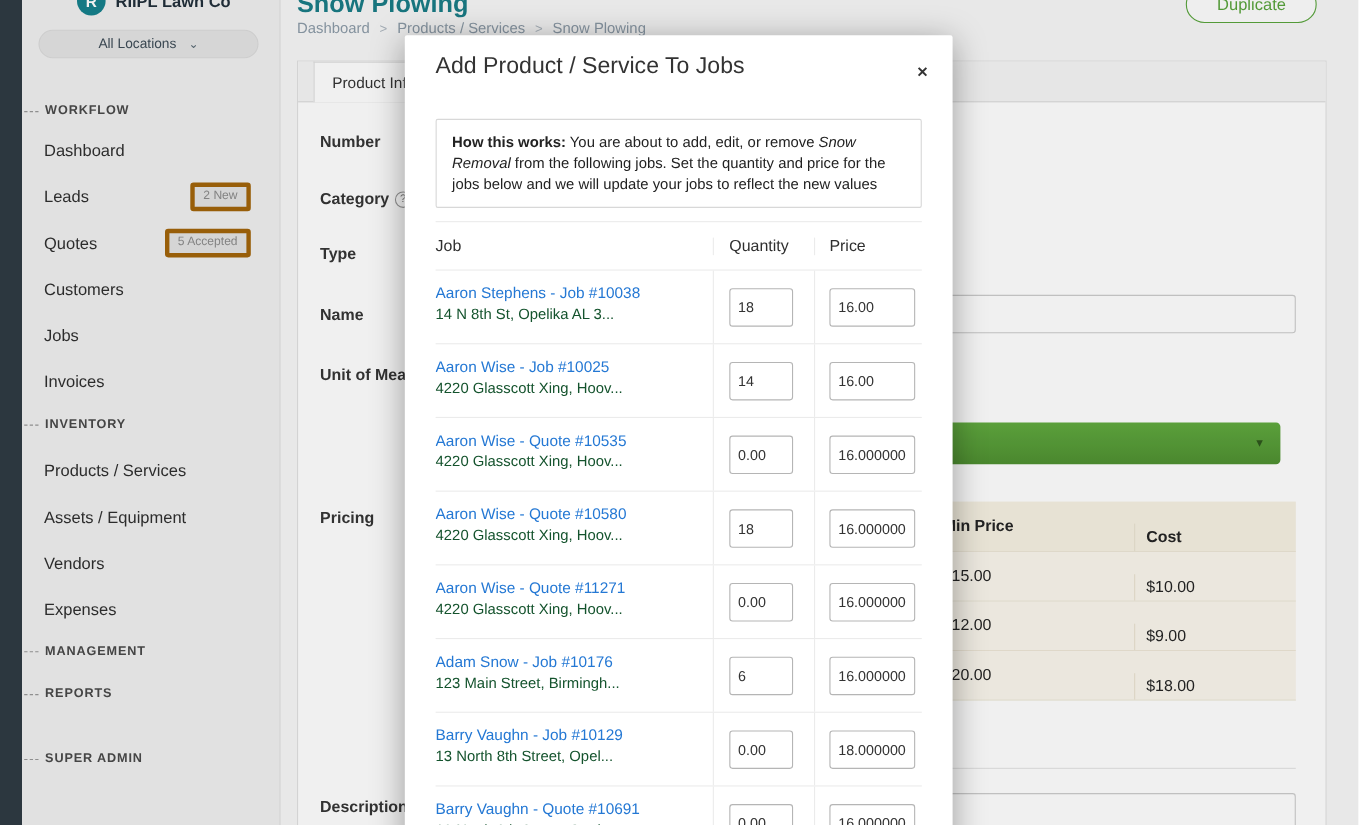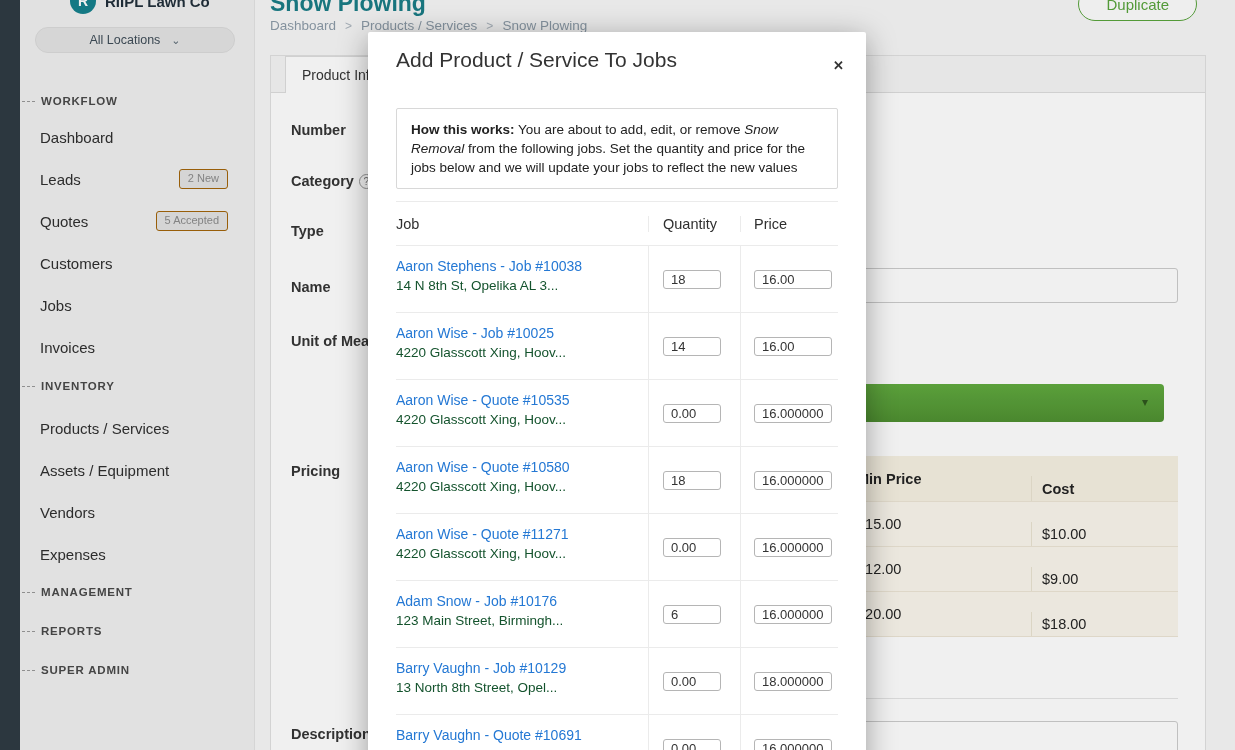--- a/index.html
+++ b/index.html
@@ -16,21 +16,21 @@
   .sidebar-rail { position: absolute; left: 0; top: 0; width: 20px; height: 750px; background: #2d3941; z-index: 2; }
   .sidebar { position: absolute; left: 20px; top: 0; width: 235px; height: 750px; background: #efefef; border-right: 1px solid #e2e2e2; z-index: 2; }
   .brand { position: absolute; top: -12px; left: 50px; display: flex; align-items: center; gap: 9px; cursor: pointer; }
   .brand-logo { width: 26px; height: 26px; border-radius: 50%; background: #137f8b; color: #fff; font-weight: 700; font-size: 14px; display: flex; align-items: center; justify-content: center; }
   .brand-name { font-size: 15px; font-weight: 700; color: #1f2d38; }
   .loc-pill { position: absolute; top: 27px; left: 15px; width: 200px; height: 26px; border-radius: 14px; background: #e4e4e4; border: 1px solid #dadada; font-size: 12.5px; color: #3c4a55; display: flex; align-items: center; justify-content: center; gap: 11px; cursor: pointer; font-family: inherit; }
   .loc-caret { font-size: 11px; color: #5a6a75; }
   .sec-header { position: absolute; left: 2px; display: flex; align-items: center; gap: 6px; font-size: 11.5px; font-weight: 700; letter-spacing: 0.8px; color: #474747; }
   .sec-dash { width: 13px; height: 0; border-top: 1px dashed #979797; }
   .nav-row { position: absolute; left: 20px; right: 26px; height: 22px; display: flex; align-items: center; justify-content: space-between; font-size: 15px; color: #2d2d2d; cursor: pointer; }
-  .badge { font-size: 11px; color: #8a8a8a; background: #e2e2e2; border: 1px solid #a16207; border-radius: 3px; padding: 2px 8px; line-height: 1.2; }
+  .badge { font-size: 11px; color: #8a8a8a; background: #e2e2e2; border: 4px solid #a16207; border-radius: 3px; padding: 2px 8px; line-height: 1.2; }
 
   
   .main { position: absolute; left: 255px; top: 0; right: 0; bottom: 0; z-index: 1; }
   .page-title { position: absolute; top: -10px; left: 15px; font-size: 23px; font-weight: 700; color: #177b85; }
   .breadcrumb { position: absolute; top: 18px; left: 15px; font-size: 13.5px; color: #8b9aa7; display: flex; gap: 9px; align-items: center; }
   .breadcrumb a { color: #8b9aa7; }
   .crumb-sep { color: #aab4bd; font-size: 12px; }
   .duplicate-btn { position: absolute; top: -13px; right: 38px; height: 34px; padding: 0 27px; border-radius: 17px; border: 1px solid #57a33a; color: #57a33a; background: #fdfdfd; font-size: 15px; font-family: inherit; cursor: pointer; }
 
   .card { position: absolute; left: 15px; top: 55px; width: 936px; height: 920px; background: #fff; border: 1px solid #e0e0e0; }
@@ -66,21 +66,21 @@
   .jt-row { display: flex; border-bottom: 1px solid #ebebeb; }
   .jt-head { height: 44px; align-items: center; font-size: 14.5px; color: #2f2f2f; font-weight: 500; }
   .jt-job { flex: 1; padding-right: 8px; min-width: 0; }
   .jt-qty { width: 92px; border-left: 1px solid #ebebeb; padding-left: 14px; }
   .jt-price { width: 98px; border-left: 1px solid #ebebeb; padding-left: 13px; }
   .jt-data { height: 67px; }
   .jt-data .jt-job { padding-top: 12px; }
   .jt-data .jt-qty, .jt-data .jt-price { display: flex; align-items: center; }
   .job-link { color: #2478d4; font-size: 14px; display: block; margin-bottom: 4px; white-space: nowrap; overflow: hidden; }
   .job-addr { color: #14532d; font-size: 13.5px; white-space: nowrap; overflow: hidden; }
-  .jt-input { height: 19px; border: 1px solid #b5b5b5; border-radius: 3px; padding: 0 7px; font-size: 13px; font-family: inherit; color: #333; overflow: hidden; }
+  .jt-input { height: 35px; border: 1px solid #b5b5b5; border-radius: 3px; padding: 0 7px; font-size: 13px; font-family: inherit; color: #333; overflow: hidden; }
   .qty-input { width: 58px; }
   .price-input { width: 78px; }
 </style>
 </head>
 <body>
 
 <div class="sidebar-rail"></div>
 <aside class="sidebar">
   <div class="brand">
     <div class="brand-logo">R</div>
@@ -134,21 +134,21 @@
   </div>
 
   <div class="sec-header" style="top:586px">
     <span class="sec-dash"></span>
     <span>MANAGEMENT</span>
   </div>
   <div class="sec-header" style="top:625px">
     <span class="sec-dash"></span>
     <span>REPORTS</span>
   </div>
-  <div class="sec-header" style="top:664px">
+  <div class="sec-header" style="top:684px">
     <span class="sec-dash"></span>
     <span>SUPER ADMIN</span>
   </div>
 </aside>
 
 <main class="main">
   <h1 class="page-title">Snow Plowing</h1>
   <nav class="breadcrumb">
     <a>Dashboard</a>
     <span class="crumb-sep">&gt;</span>

